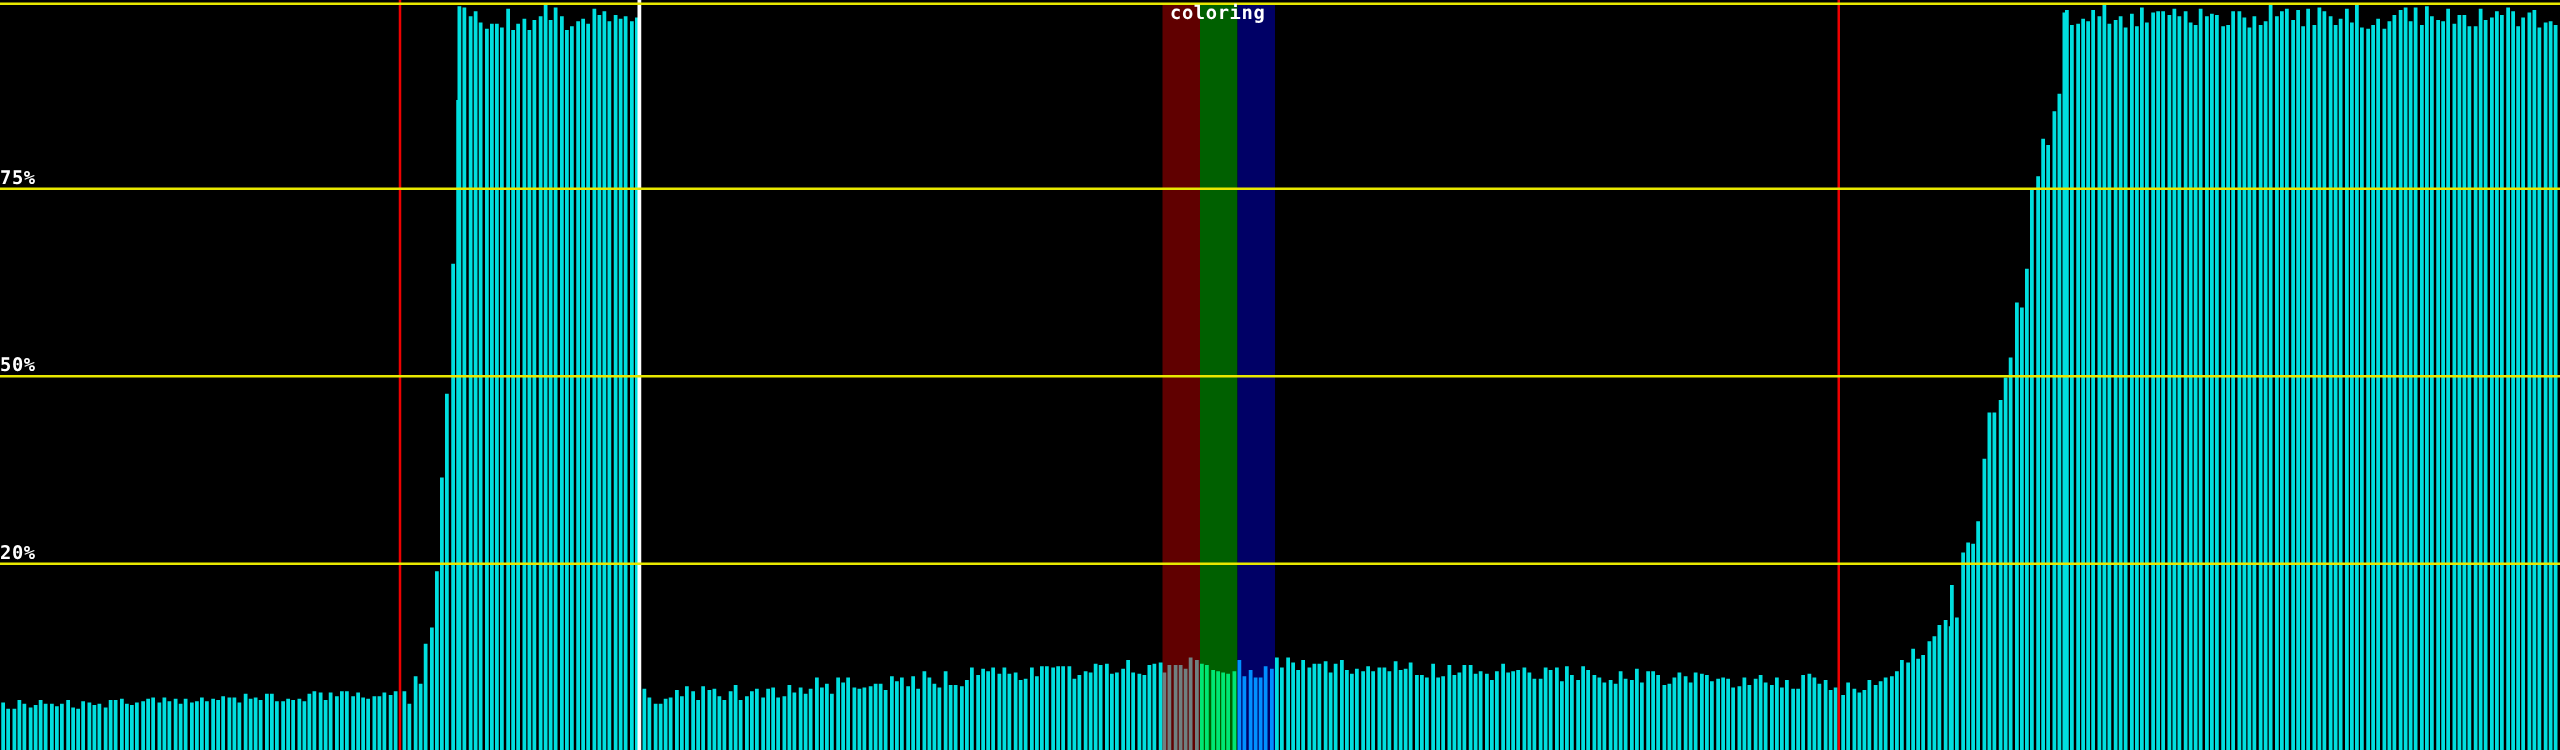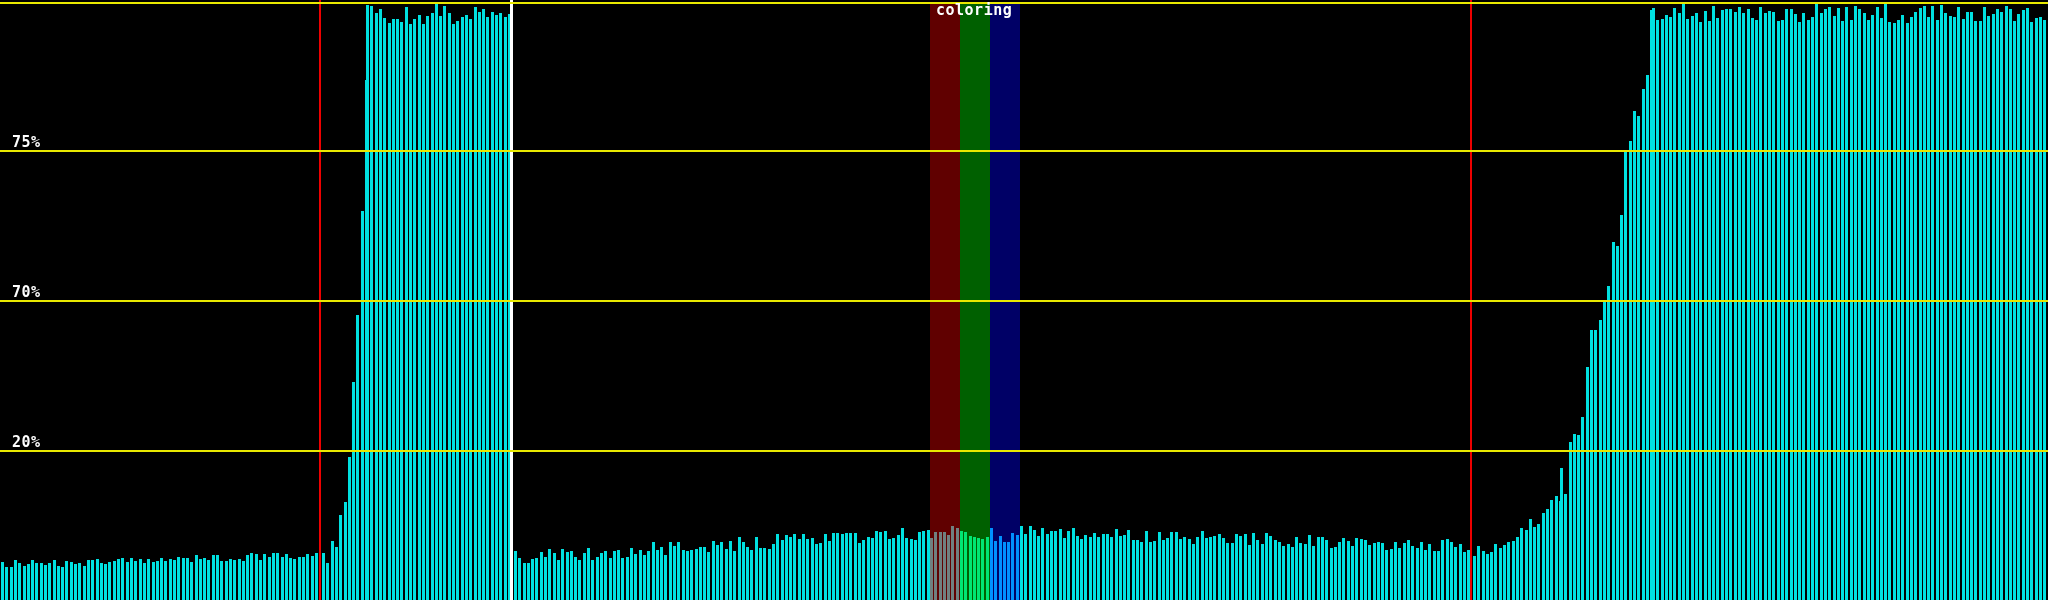--- a/index.html
+++ b/index.html
@@ -10,21 +10,21 @@
   .layer{position:absolute;left:0;top:0;width:100%;height:100%;}
   #bands-layer{z-index:1;}
   #bars-layer{z-index:2;}
   #markers-layer{z-index:3;}
   #grid-layer{z-index:4;}
   .band{position:absolute;top:3px;bottom:0;}
   .bar{position:absolute;bottom:0;width:3px;}
   .marker-line{position:absolute;top:0;bottom:0;}
   .gridline{position:absolute;left:0;width:100%;height:2px;}
   .ytick{
-    position:absolute;left:12px;color:#ffffff;z-index:6;
+    position:absolute;left:0;color:#ffffff;z-index:6;
     font:bold 15px "DejaVu Sans Mono",monospace;letter-spacing:0.5px;
   }
   #coloring-label{
     position:absolute;left:936px;top:1px;color:#ffffff;z-index:6;
     font:bold 15px "DejaVu Sans Mono",monospace;letter-spacing:0.5px;
   }
 </style>
 </head>
 <body>
 
@@ -518,16 +518,16 @@
       <div class="marker-line" style="left: 510px; width: 3px; background: rgb(255, 255, 255);"></div>
       <div class="marker-line" style="left: 1470px; width: 2px; background: rgb(238, 0, 0);"></div>
     </div>
   <div id="grid-layer" class="layer">
       <div class="gridline" style="top: 2px; background: rgb(232, 232, 0);"></div>
       <div class="gridline" style="top: 150px; background: rgb(232, 232, 0);"></div>
       <div class="gridline" style="top: 300px; background: rgb(232, 232, 0);"></div>
       <div class="gridline" style="top: 450px; background: rgb(232, 232, 0);"></div>
     </div>
   <span class="ytick" style="top:133px">75%</span>
-  <span class="ytick" style="top:283px">70%</span>
+  <span class="ytick" style="top:283px">50%</span>
   <span class="ytick" style="top:433px">20%</span>
   <span id="coloring-label">coloring</span>
 </div>
 
 </body></html>

